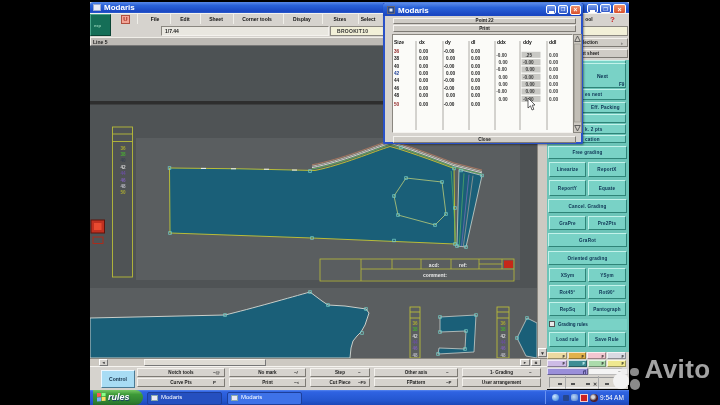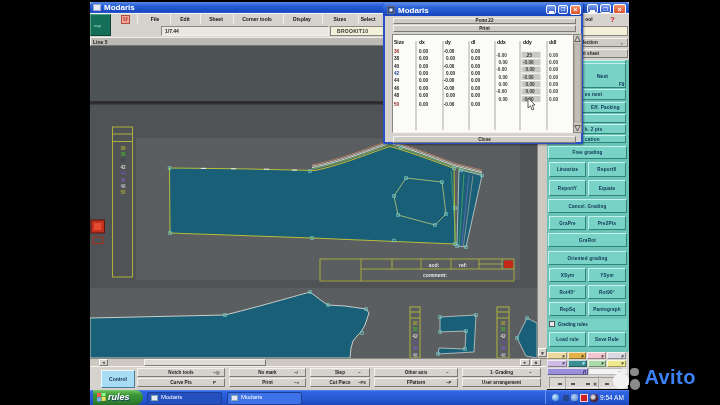--- a/index.html
+++ b/index.html
@@ -381,12 +381,12 @@
       <path d="M1,0 L1,10 L3.5,7.8 L5,12 L6.8,11.3 L5.3,7.2 L8,7 Z" fill="#fff" stroke="#222" stroke-width="0.7"></path>
     </svg>
 <div class="ab" style="left:-1.5px;top:2px;width:1.5px;height:388px;background:#8a8a86;"></div>
 </div>
 <div class="ab" style="left:0;top:0;width:90px;height:405px;background:#000;z-index:40;"></div>
 <div class="ab" style="left:629px;top:0;width:91px;height:405px;background:#000;z-index:40;"></div>
 <div class="ab" style="left:612.8px;top:372.6px;width:16.4px;height:16.4px;border-radius:50%;background:#f2f2f2;z-index:50;"></div>
 <div class="ab" style="left:620.5px;top:366.8px;width:8px;height:8px;border-radius:50%;background:rgba(235,235,235,0.55);z-index:50;"></div>
 <div class="ab" style="left:630.1px;top:367.6px;width:8.8px;height:8.8px;border-radius:50%;background:#8a8a8a;z-index:50;"></div>
 <div class="ab" style="left:629.7px;top:379.2px;width:10.6px;height:10.6px;border-radius:50%;background:#8a8a8a;z-index:50;"></div>
-<div class="ab" style="left:644.5px;top:366px;color:#3b82f6;font-size:20px;font-weight:bold;z-index:50;letter-spacing:0.4px;">Avito</div>
+<div class="ab" style="left:644.5px;top:354px;color:#a3a3a3;font-size:26px;font-weight:bold;z-index:50;letter-spacing:0.4px;">Avito</div>
 </body></html>

